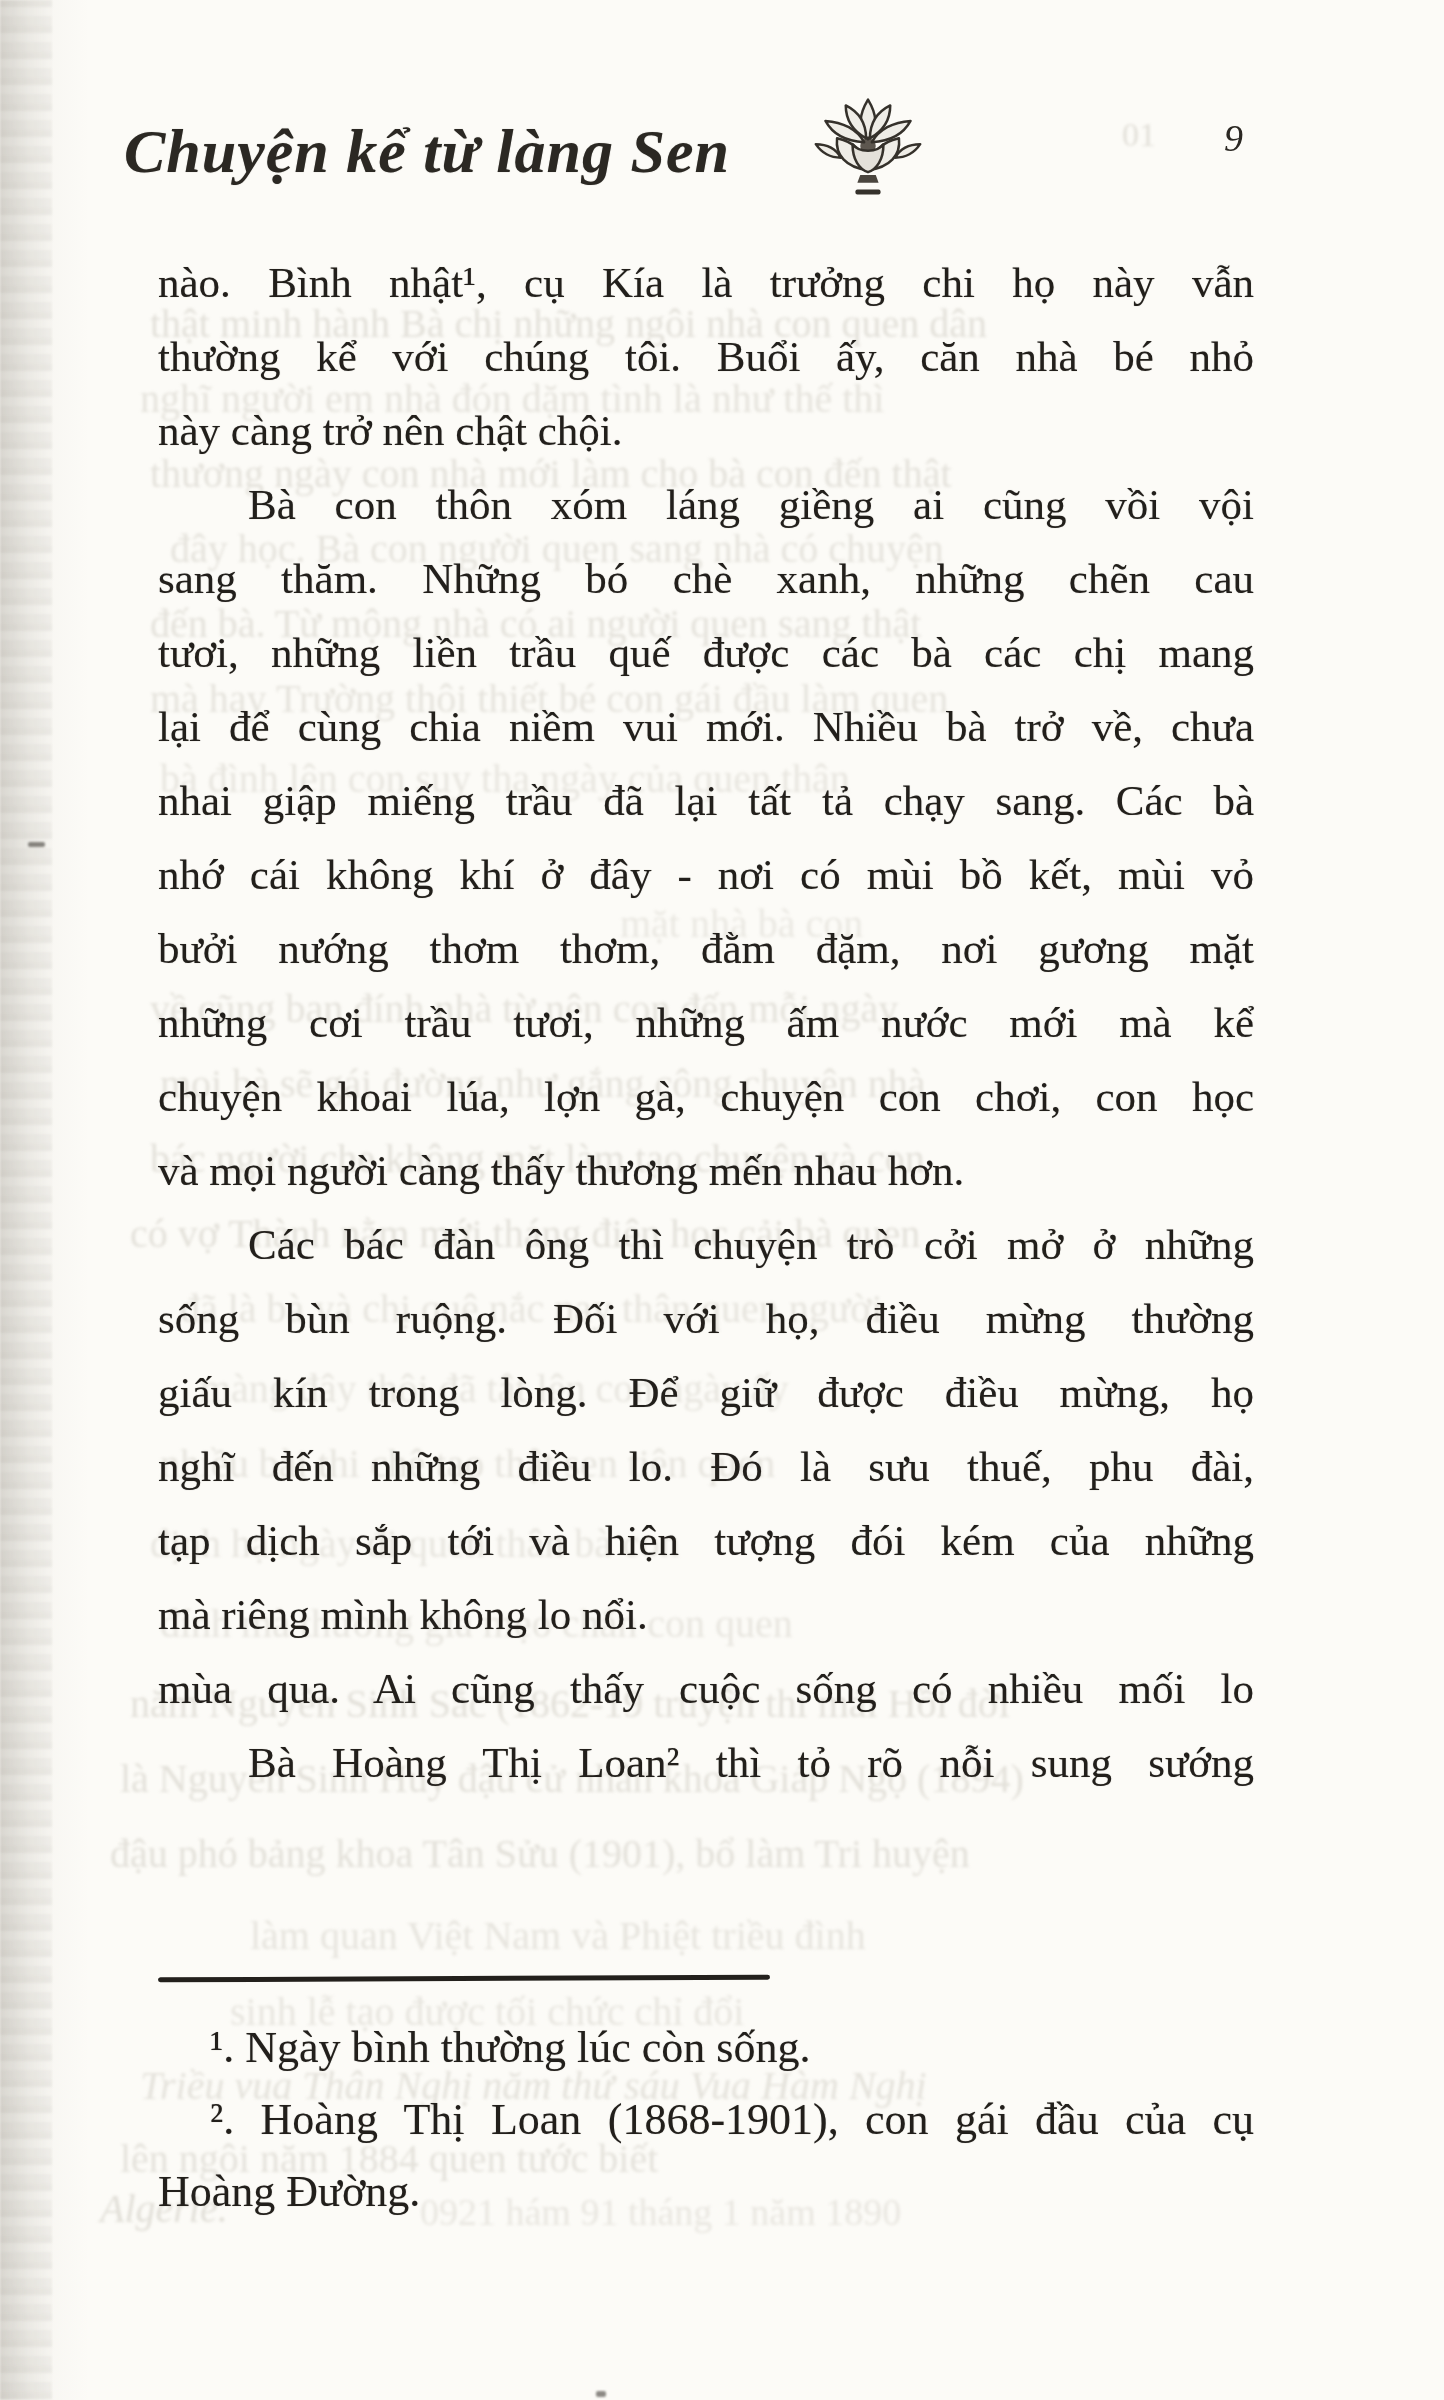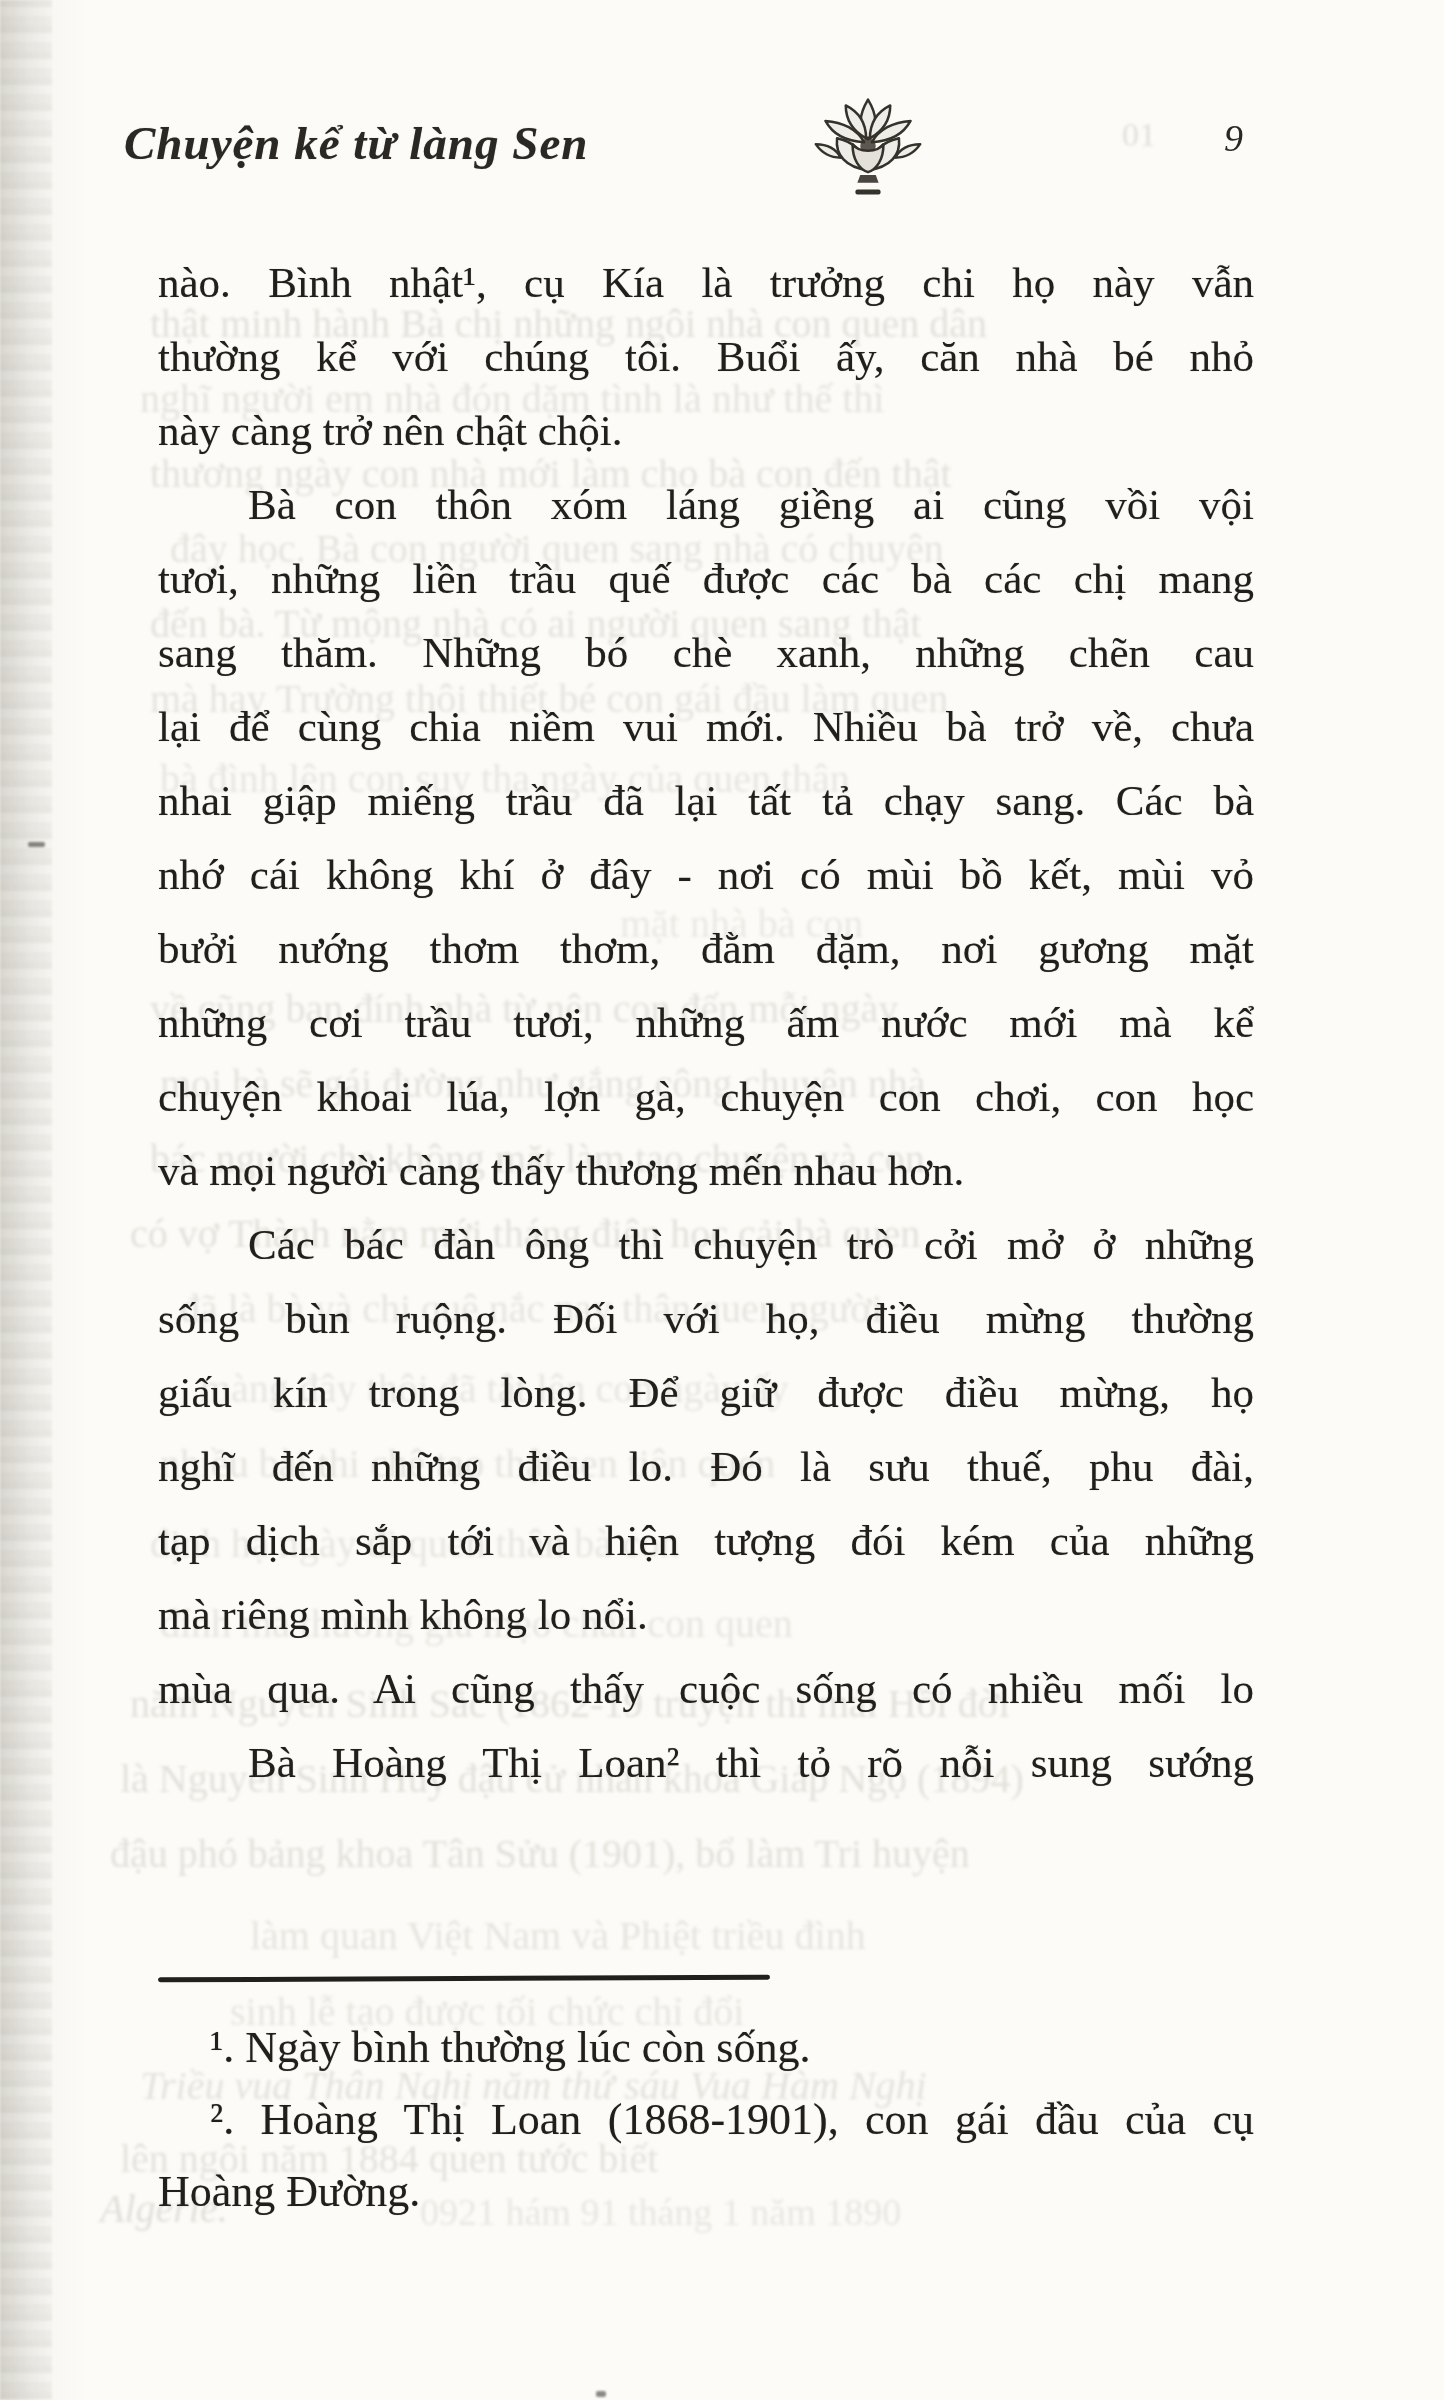--- a/index.html
+++ b/index.html
@@ -35,21 +35,21 @@
     position:absolute;
     color:#c0bcb1;
     filter:blur(1.6px);
     white-space:nowrap;
     font-family:"Liberation Serif","DejaVu Serif",serif;
   }
 
   
   .running-title{
     position:absolute;left:124px;top:116px;
-    font-size:47px;font-style:italic;font-weight:700;
+    font-size:62px;font-style:italic;font-weight:700;
     letter-spacing:1px;color:#2b2823;
     text-shadow:0 0 1px rgba(43,40,35,0.4);
   }
   .page-number{
     position:absolute;left:1224px;top:116px;
     font-size:38px;font-style:italic;color:#2b2823;
   }
   .lotus{position:absolute;left:810px;top:92px;width:116px;height:112px;}
 
   
@@ -130,22 +130,22 @@
     <rect x="47" y="99" width="26" height="5" rx="2" fill="#35312b" stroke="none"></rect>
   </svg>
 
   <div class="page-number">9</div>
 
   <div class="body-text">
       <div class="line">nào. Bình nhật¹, cụ Kía là trưởng chi họ này vẫn</div>
       <div class="line">thường kể với chúng tôi. Buổi ấy, căn nhà bé nhỏ</div>
       <div class="line endline">này càng trở nên chật chội.</div>
       <div class="line indent">Bà con thôn xóm láng giềng ai cũng vồi vội</div>
+      <div class="line">sang thăm. Những bó chè xanh, những chẽn cau</div>
       <div class="line">tươi, những liền trầu quế được các bà các chị mang</div>
-      <div class="line">sang thăm. Những bó chè xanh, những chẽn cau</div>
       <div class="line">lại để cùng chia niềm vui mới. Nhiều bà trở về, chưa</div>
       <div class="line">nhai giập miếng trầu đã lại tất tả chạy sang. Các bà</div>
       <div class="line">nhớ cái không khí ở đây - nơi có mùi bồ kết, mùi vỏ</div>
       <div class="line">bưởi nướng thơm thơm, đằm đặm, nơi gương mặt</div>
       <div class="line">những cơi trầu tươi, những ấm nước mới mà kể</div>
       <div class="line">chuyện khoai lúa, lợn gà, chuyện con chơi, con học</div>
       <div class="line endline">và mọi người càng thấy thương mến nhau hơn.</div>
       <div class="line indent">Các bác đàn ông thì chuyện trò cởi mở ở những</div>
       <div class="line">sống bùn ruộng. Đối với họ, điều mừng thường</div>
       <div class="line">giấu kín trong lòng. Để giữ được điều mừng, họ</div>

